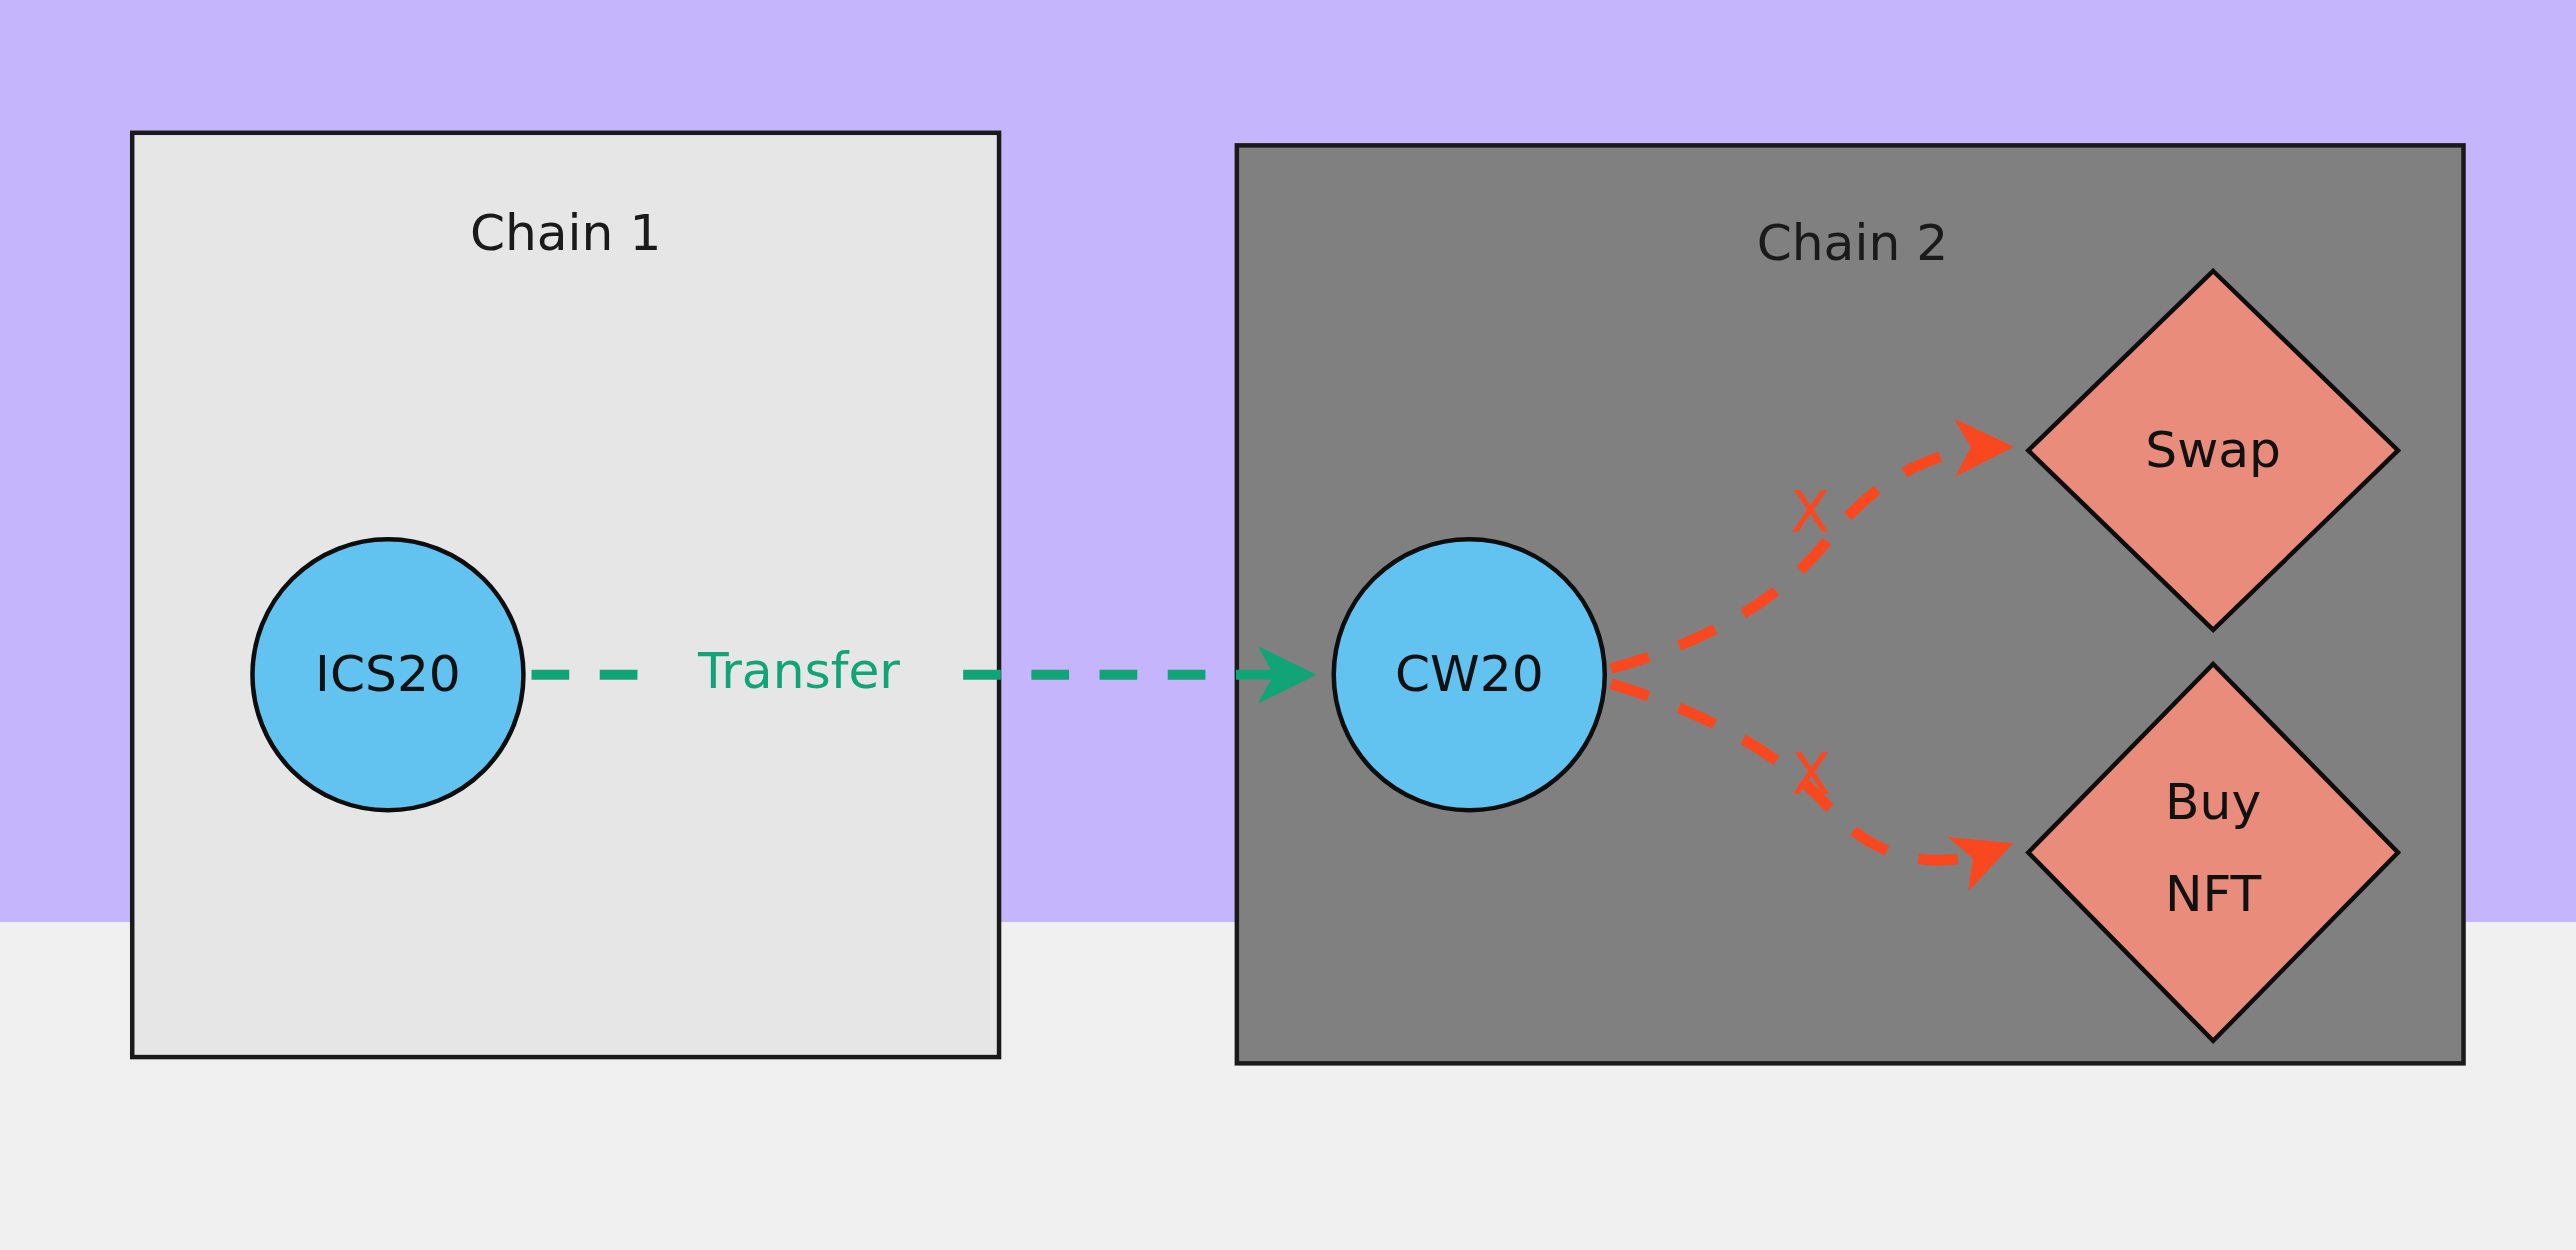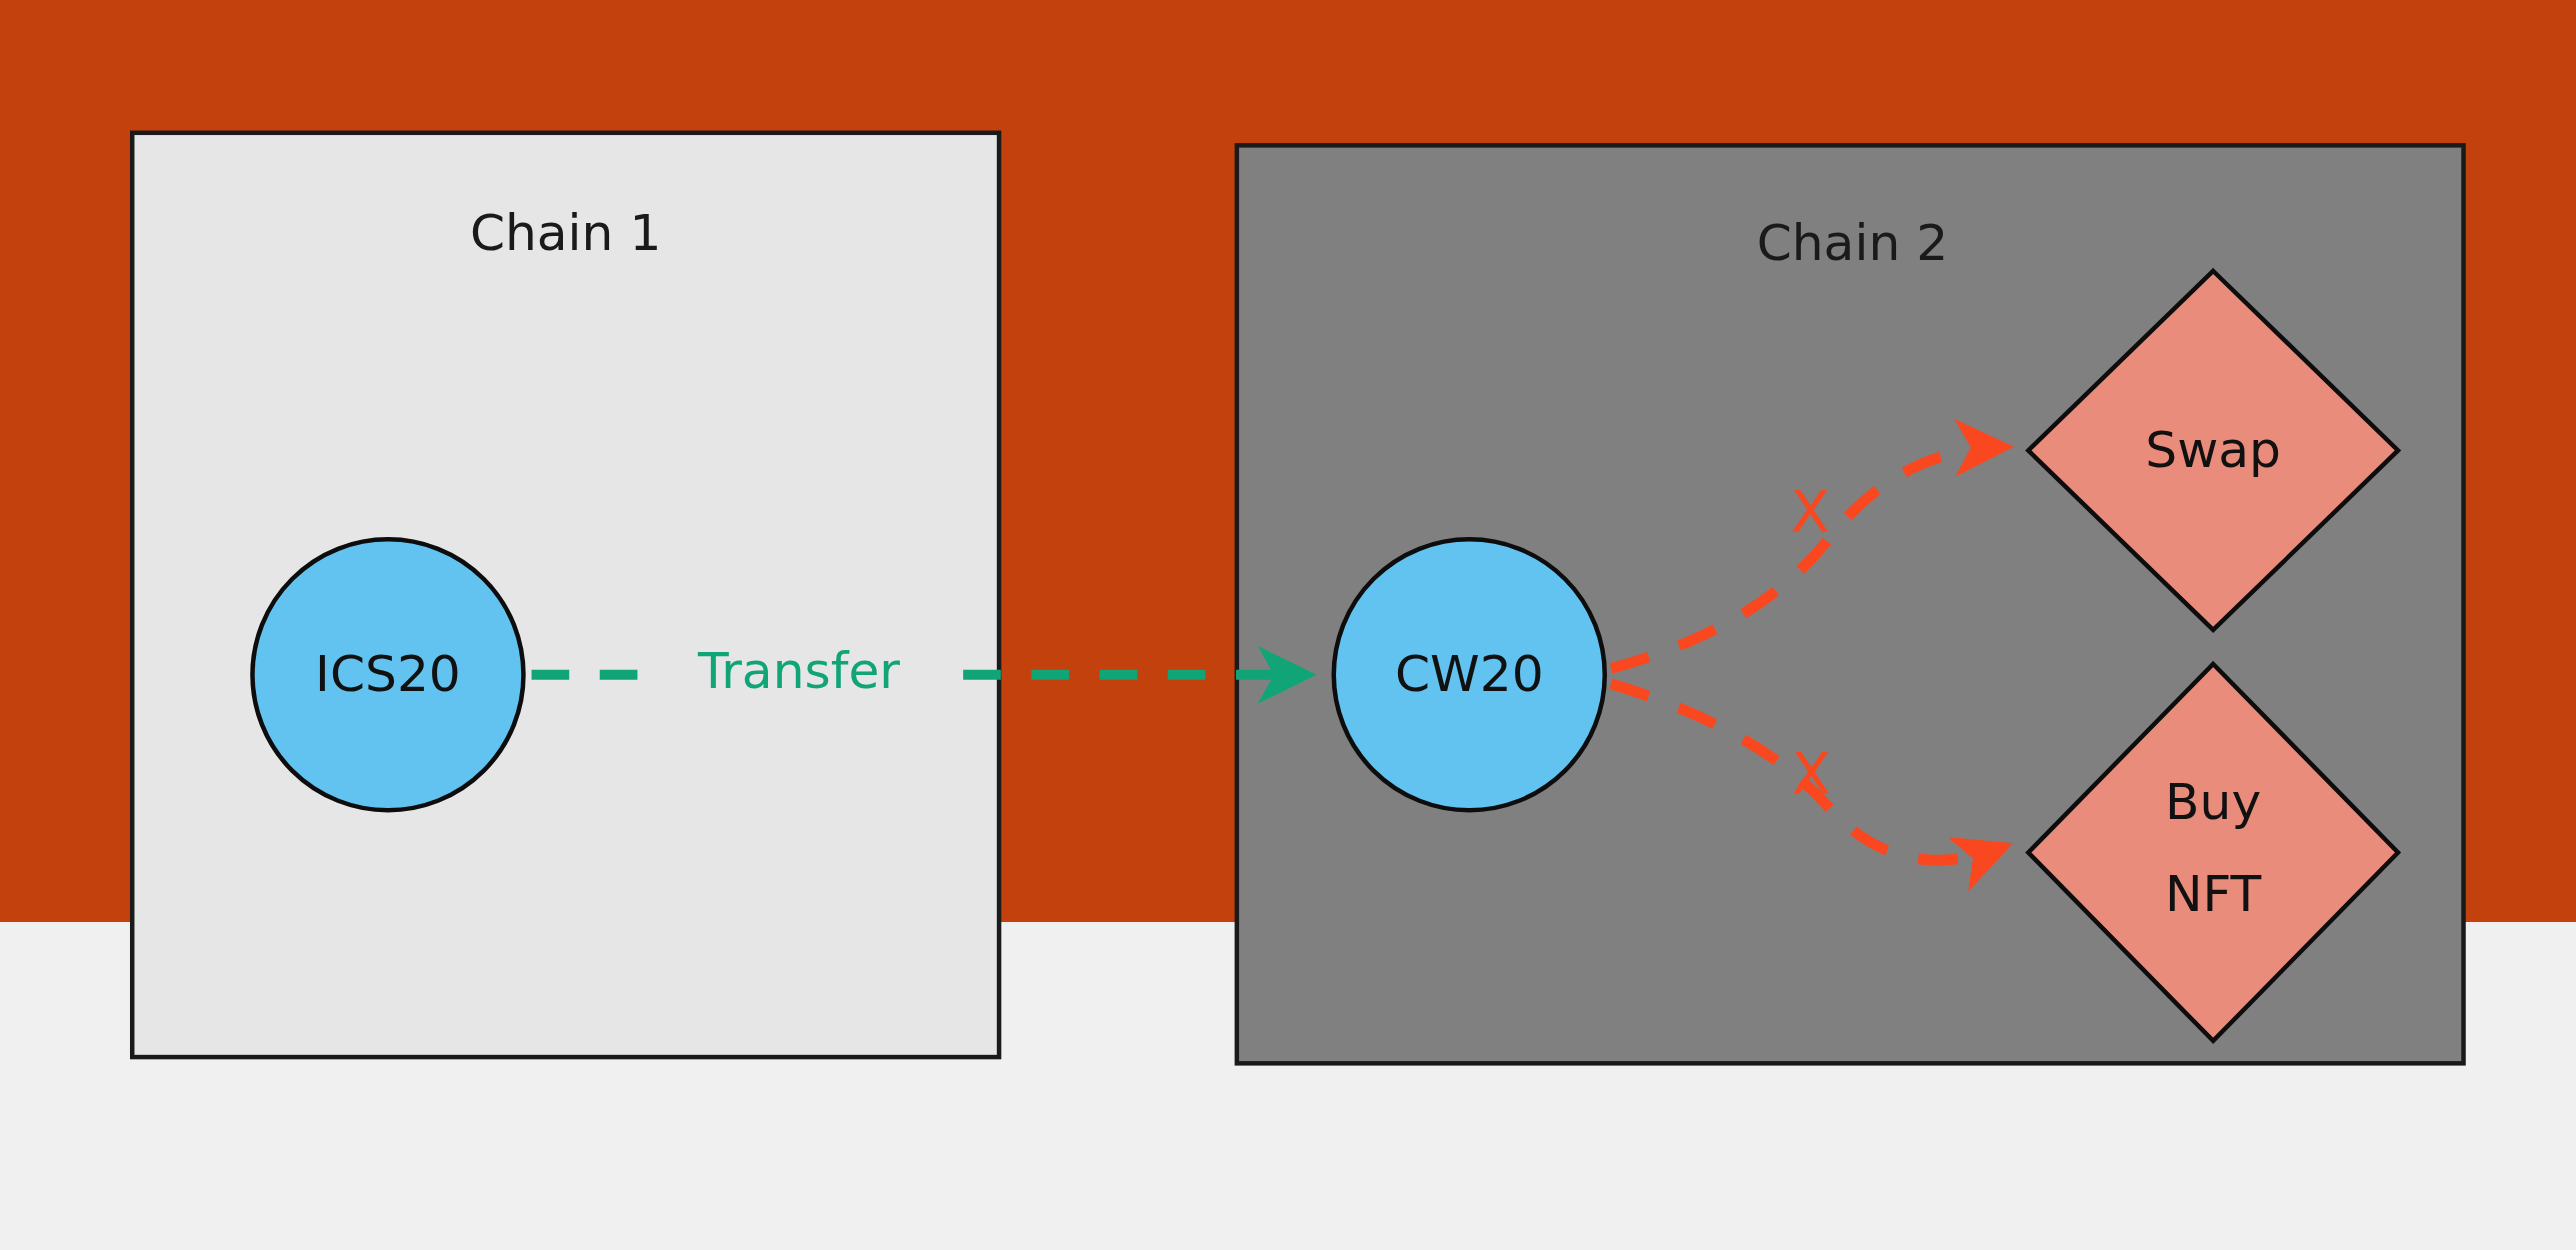--- a/index.html
+++ b/index.html
@@ -10,21 +10,21 @@
   body {
     width: 2576px;
     height: 1250px;
     font-family: "DejaVu Sans", "Liberation Sans", sans-serif;
     overflow: hidden;
   }
   #stage {
     position: relative;
     width: 2576px;
     height: 922px;
-    background: #c2410c;
+    background: #c4b5fd;
   }
   #diagram-svg {
     position: absolute;
     left: 0;
     top: 0;
     width: 2576px;
     height: 1250px;
   }
   .chain-label {
     font-size: 56px;

